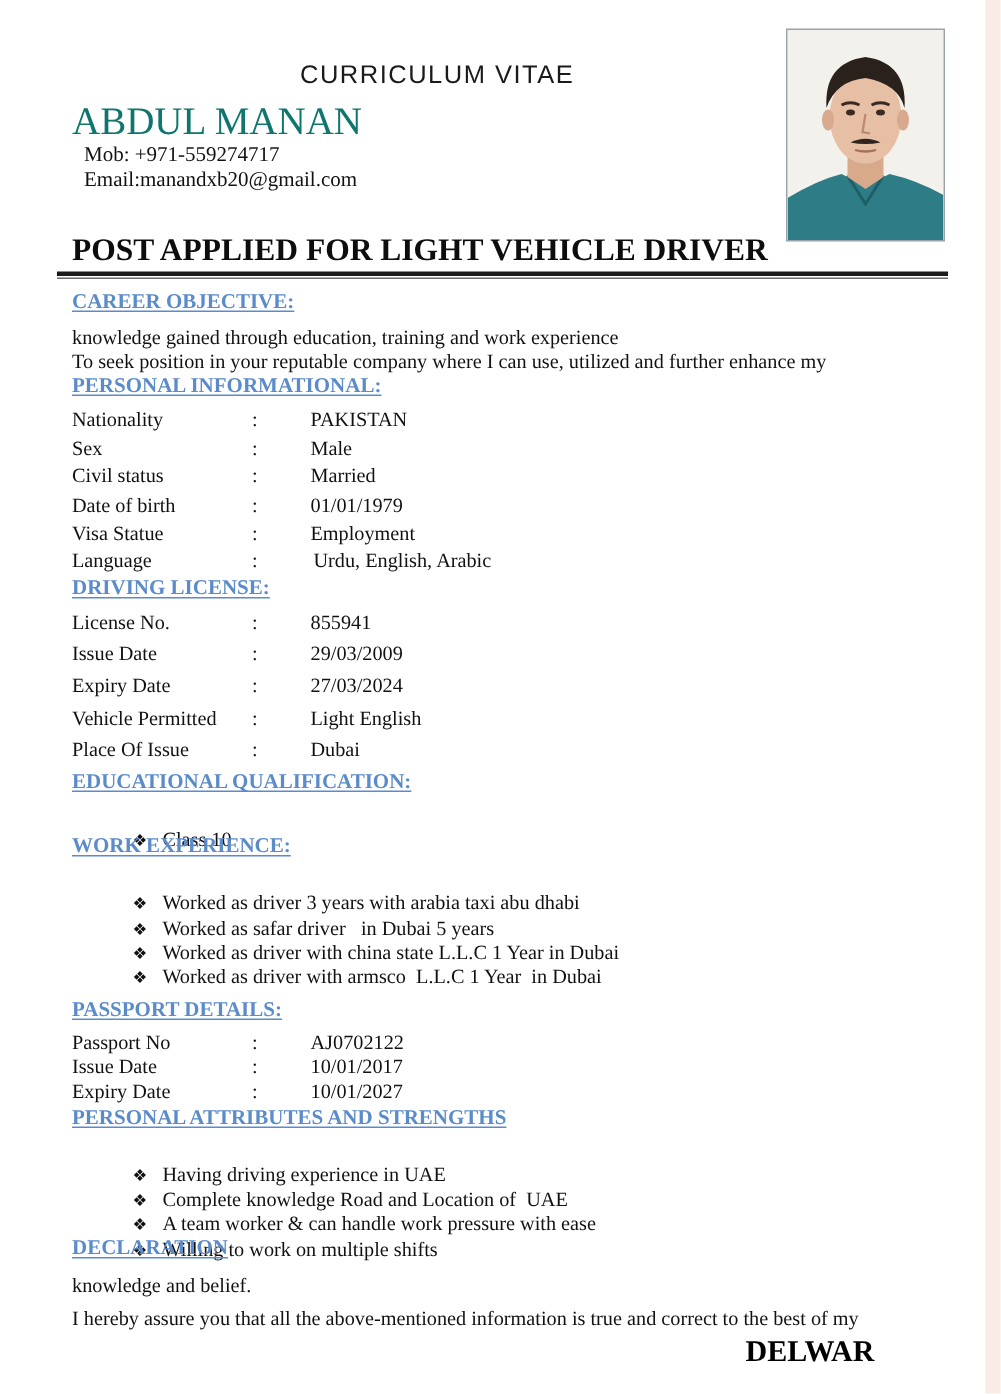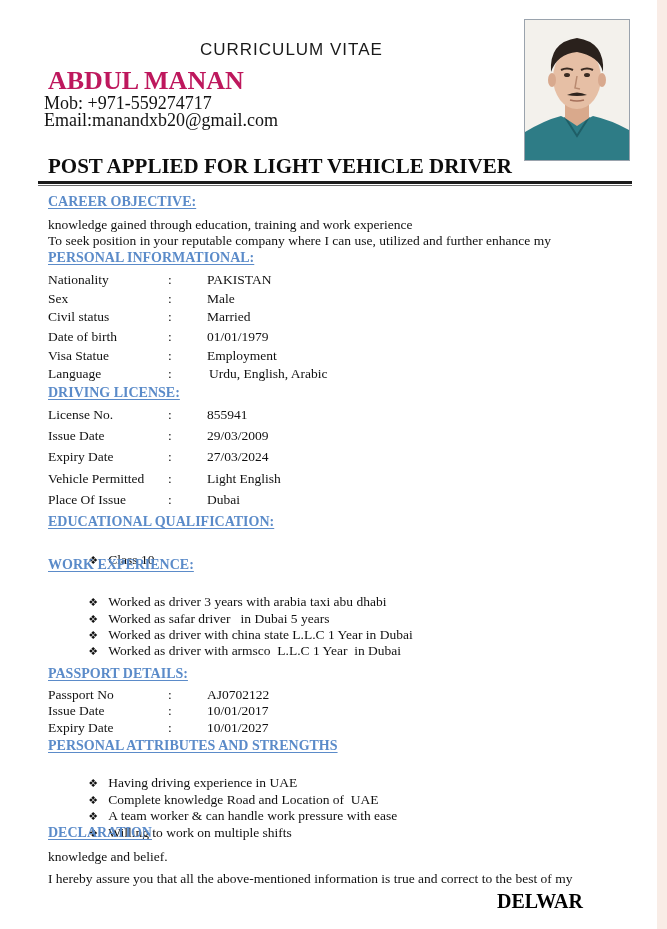--- a/index.html
+++ b/index.html
@@ -14,23 +14,23 @@
       background: #f9ece6;
     }
     .page { position: absolute; left: 0; top: 0; width: 657px; height: 815px; }
     .doc-title {
       position: absolute; left: 200px; top: 40px;
       font-family: "Liberation Sans", sans-serif; font-size: 17px;
       letter-spacing: 1px; color: #1a1a1a;
     }
     .name {
       position: absolute; left: 48px; top: 66px;
-      font-size: 26px; font-weight: bold; color: #be185d;
-    }
-    .contact { position: absolute; left: 44px; top: 95px; font-size: 18px; line-height: 17px; }
+      font-size: 26px; font-weight: normal; color: #0f766e;
+    }
+    .contact { position: absolute; left: 56px; top: 95px; font-size: 14px; line-height: 17px; }
     .photo {
       position: absolute; left: 524px; top: 19px; width: 106px; height: 142px;
       border: 1px solid #9aa3ad; box-sizing: border-box; overflow: hidden;
       background: #f6f4f0;
     }
     .post {
       position: absolute; left: 48px; top: 154px;
       font-size: 21px; font-weight: bold; color: #0d0d0d;
     }
     .rule-thick { position: absolute; left: 38px; top: 181px; width: 594px; height: 3px; background: #1b1b1b; }

